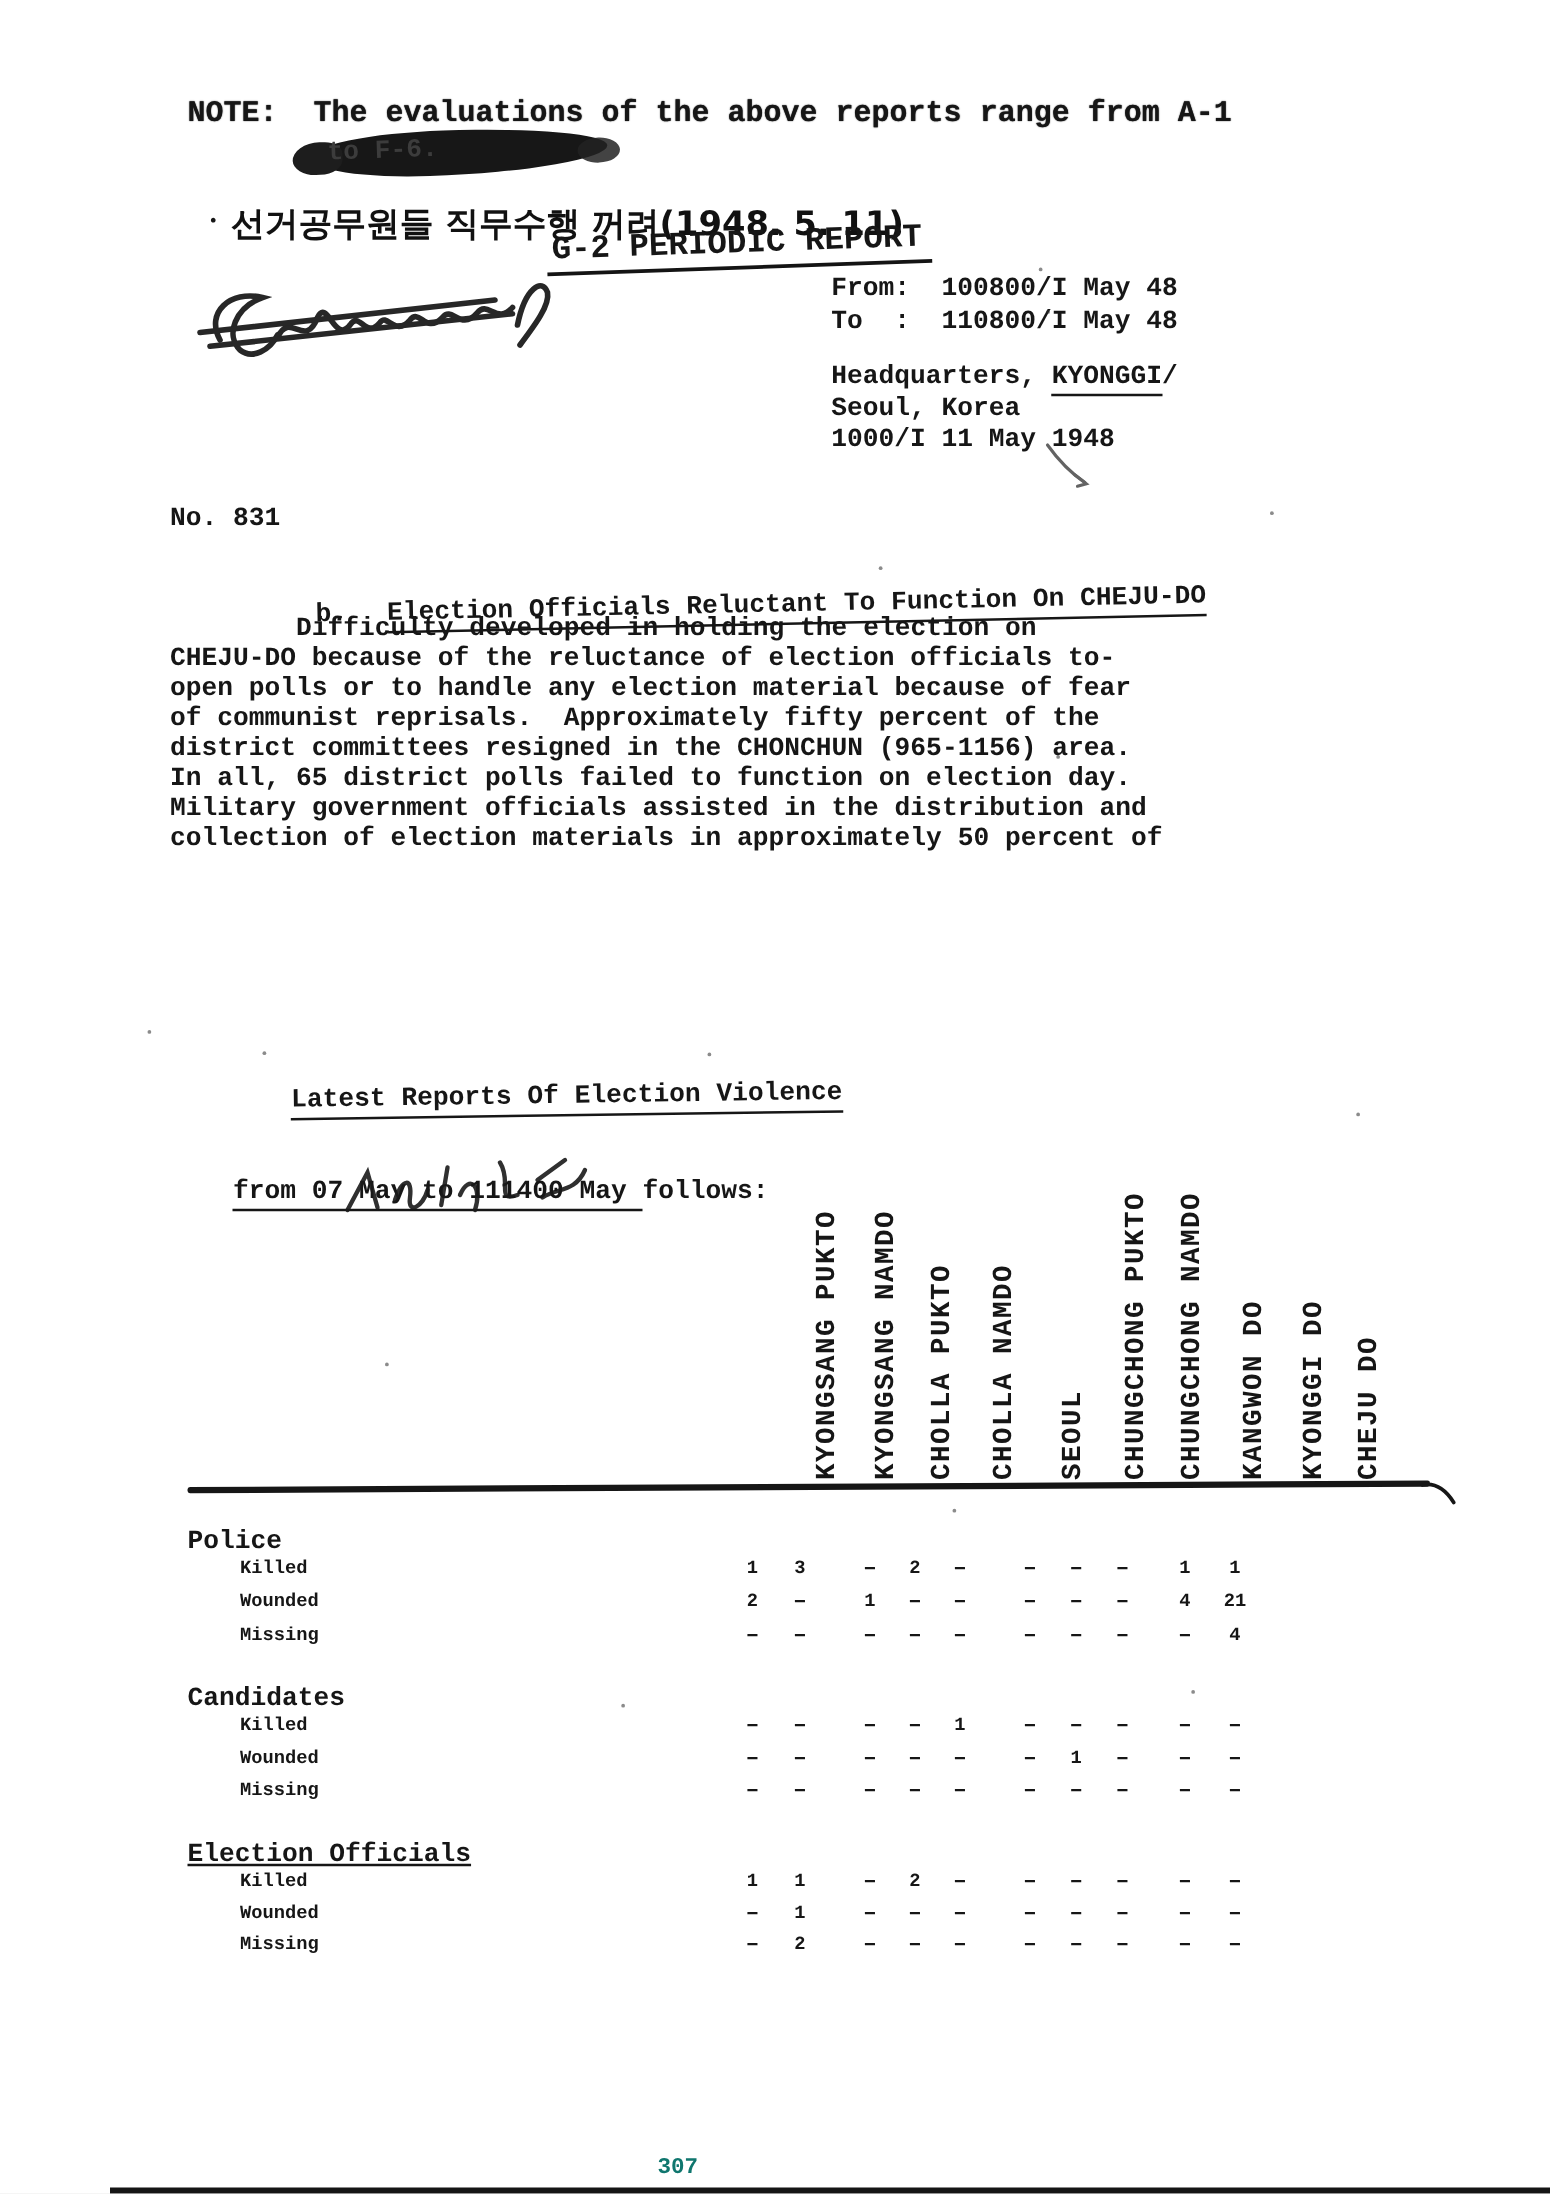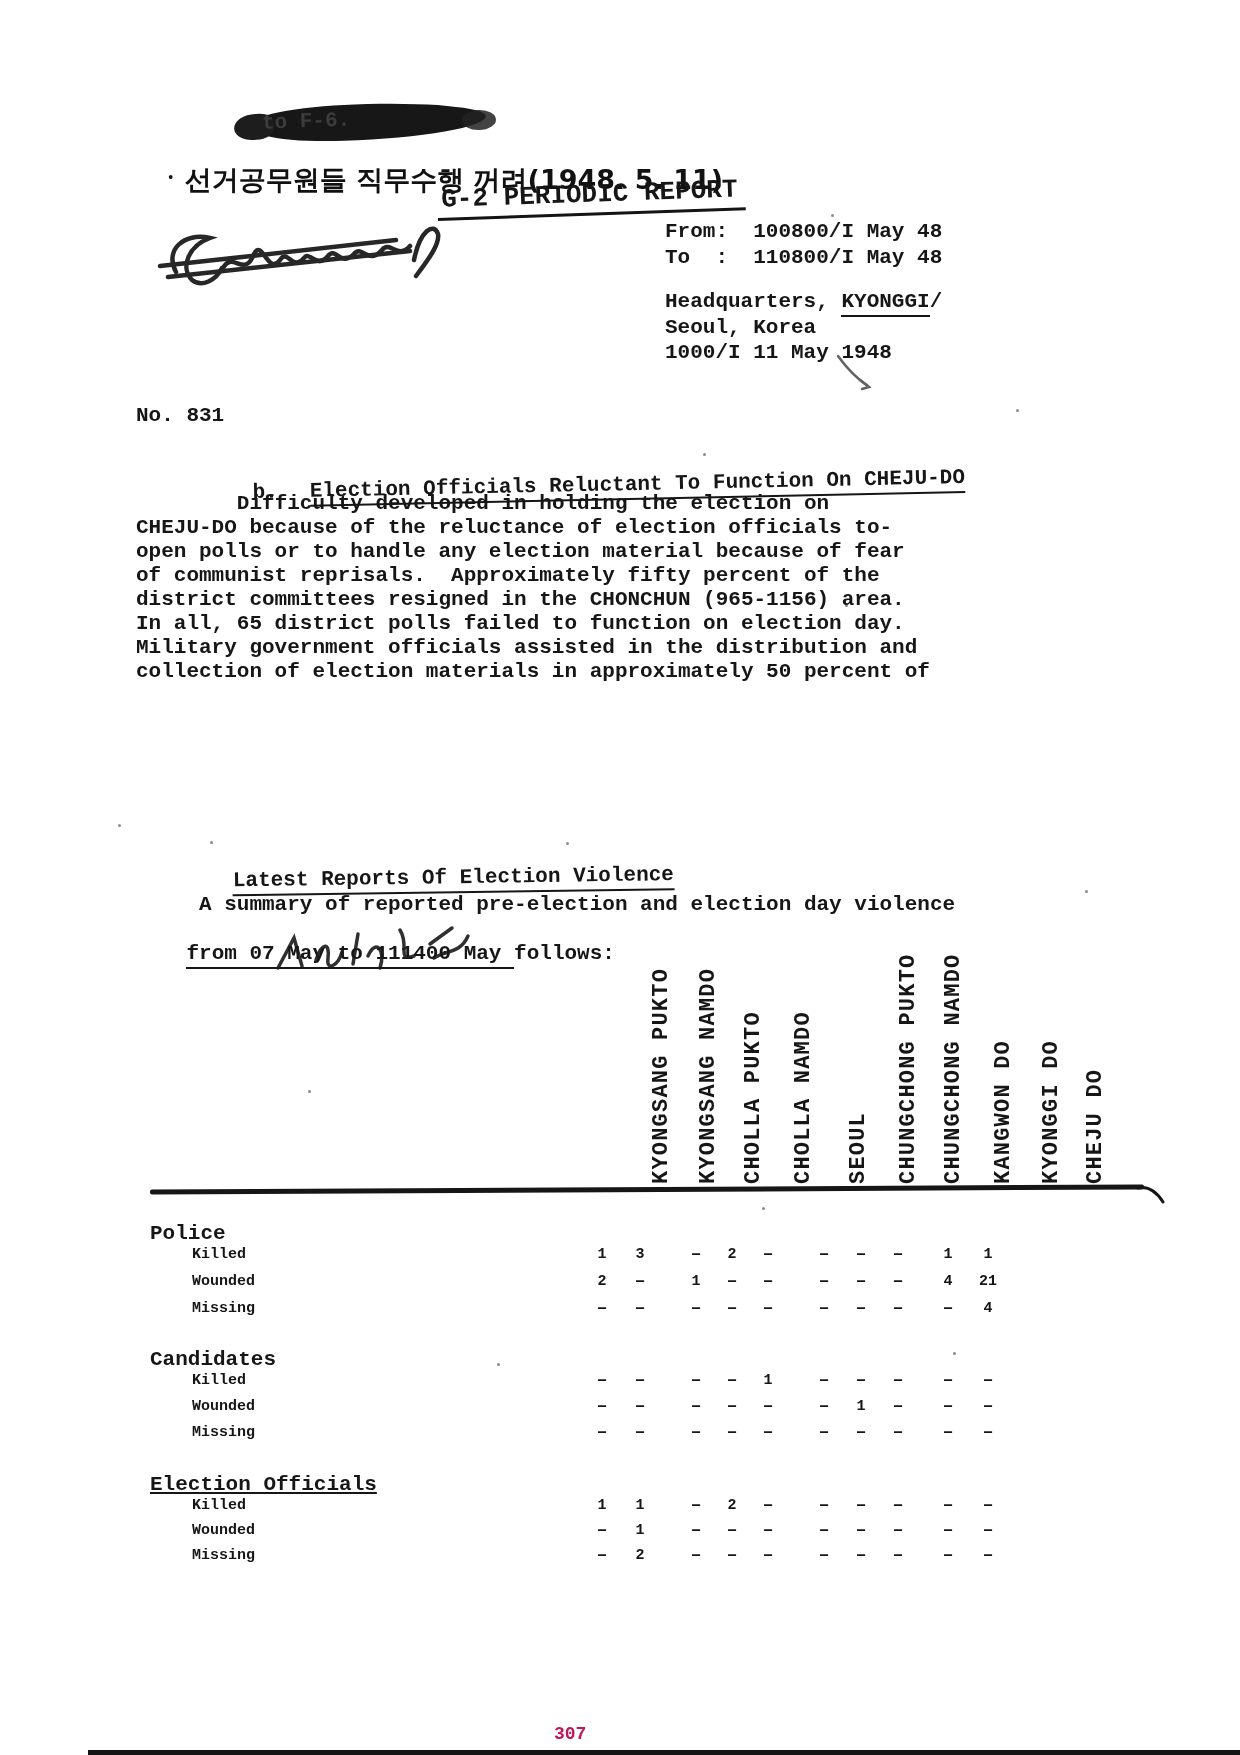--- a/index.html
+++ b/index.html
@@ -24,29 +24,30 @@
   .vhead{position:absolute;top:1184px;transform:rotate(-90deg);transform-origin:0 0;
          font-size:22px;font-weight:700;letter-spacing:1.2px;white-space:nowrap;}
   .vlabel{position:absolute;left:150px;font-size:21px;font-weight:700;}
   .vrow{position:absolute;left:160px;width:1010px;height:24px;font-size:15px;font-weight:700;}
   .vrowlabel{position:absolute;left:32px;}
   .vcell{position:absolute;width:36px;text-align:center;}
   .vcell.dash{transform:scaleX(1.9);transform-origin:center;}
   .rule{position:absolute;left:150px;top:1187px;width:994px;height:5px;background:#161616;
         transform:rotate(-0.3deg);border-radius:2px;}
   .bottom-edge{position:absolute;left:88px;right:0;bottom:0;height:5px;background:#151515;}
-  .pageno{position:absolute;left:554px;top:1724px;font-size:18px;font-weight:700;color:#be185d;}
+  .pageno{position:absolute;left:526px;top:1724px;font-size:18px;font-weight:700;color:#0f766e;}
   .speck{position:absolute;width:3px;height:3px;border-radius:50%;background:#2b2b2b;opacity:.55;}
   svg{position:absolute;overflow:visible;}
 </style>
 </head>
 <body>
 
 <div class="page">
 
+  <div class="t big" style="left:150px;top:78px;">NOTE:  The evaluations of the above reports range from A-1</div>
 
   <div class="smudge" style="left:248px;top:104px;width:238px;height:36px;">
     <div class="blob2"></div>
     <div class="blob3"></div>
     <span>to F-6.</span>
   </div>
 
   <div class="t" style="left:128px;top:146px;">
     <span class="bullet">•</span><span class="korean">선거공무원들 직무수행 꺼려(1948. 5. 11)</span>
   </div>
@@ -91,21 +92,20 @@
 district committees resigned in the CHONCHUN (965-1156) area.
 In all, 65 district polls failed to function on election day.
 Military government officials assisted in the distribution and
 collection of election materials in approximately 50 percent of</div>
 
 
   <div class="t tw" style="left:183px;top:846px;transform:rotate(-0.8deg);transform-origin:left bottom;">
     <span class="u">Latest Reports Of Election Violence</span>
   </div>
 
-  <div class="t tw" style="left:136px;top:893px;">     A summary of reported pre-election and election day violence</div>
   <div class="t tw" style="left:136px;top:918px;">
     <span class="u">from 07 May to 111400 May </span><span>follows:</span>
   </div>
 
   <svg style="left:268px;top:922px;" width="230" height="62" viewBox="0 0 230 62">
     <g fill="none" stroke="#1a1a1a" stroke-width="3.5" stroke-linecap="round" opacity="0.9">
       <path d="M10,46 L26,16 L34,44"></path>
       <path d="M48,38 C54,20 62,20 60,36 C58,50 70,44 74,30"></path>
       <path d="M90,12 L85,42"></path>
       <path d="M100,34 C108,16 118,28 112,46"></path>

